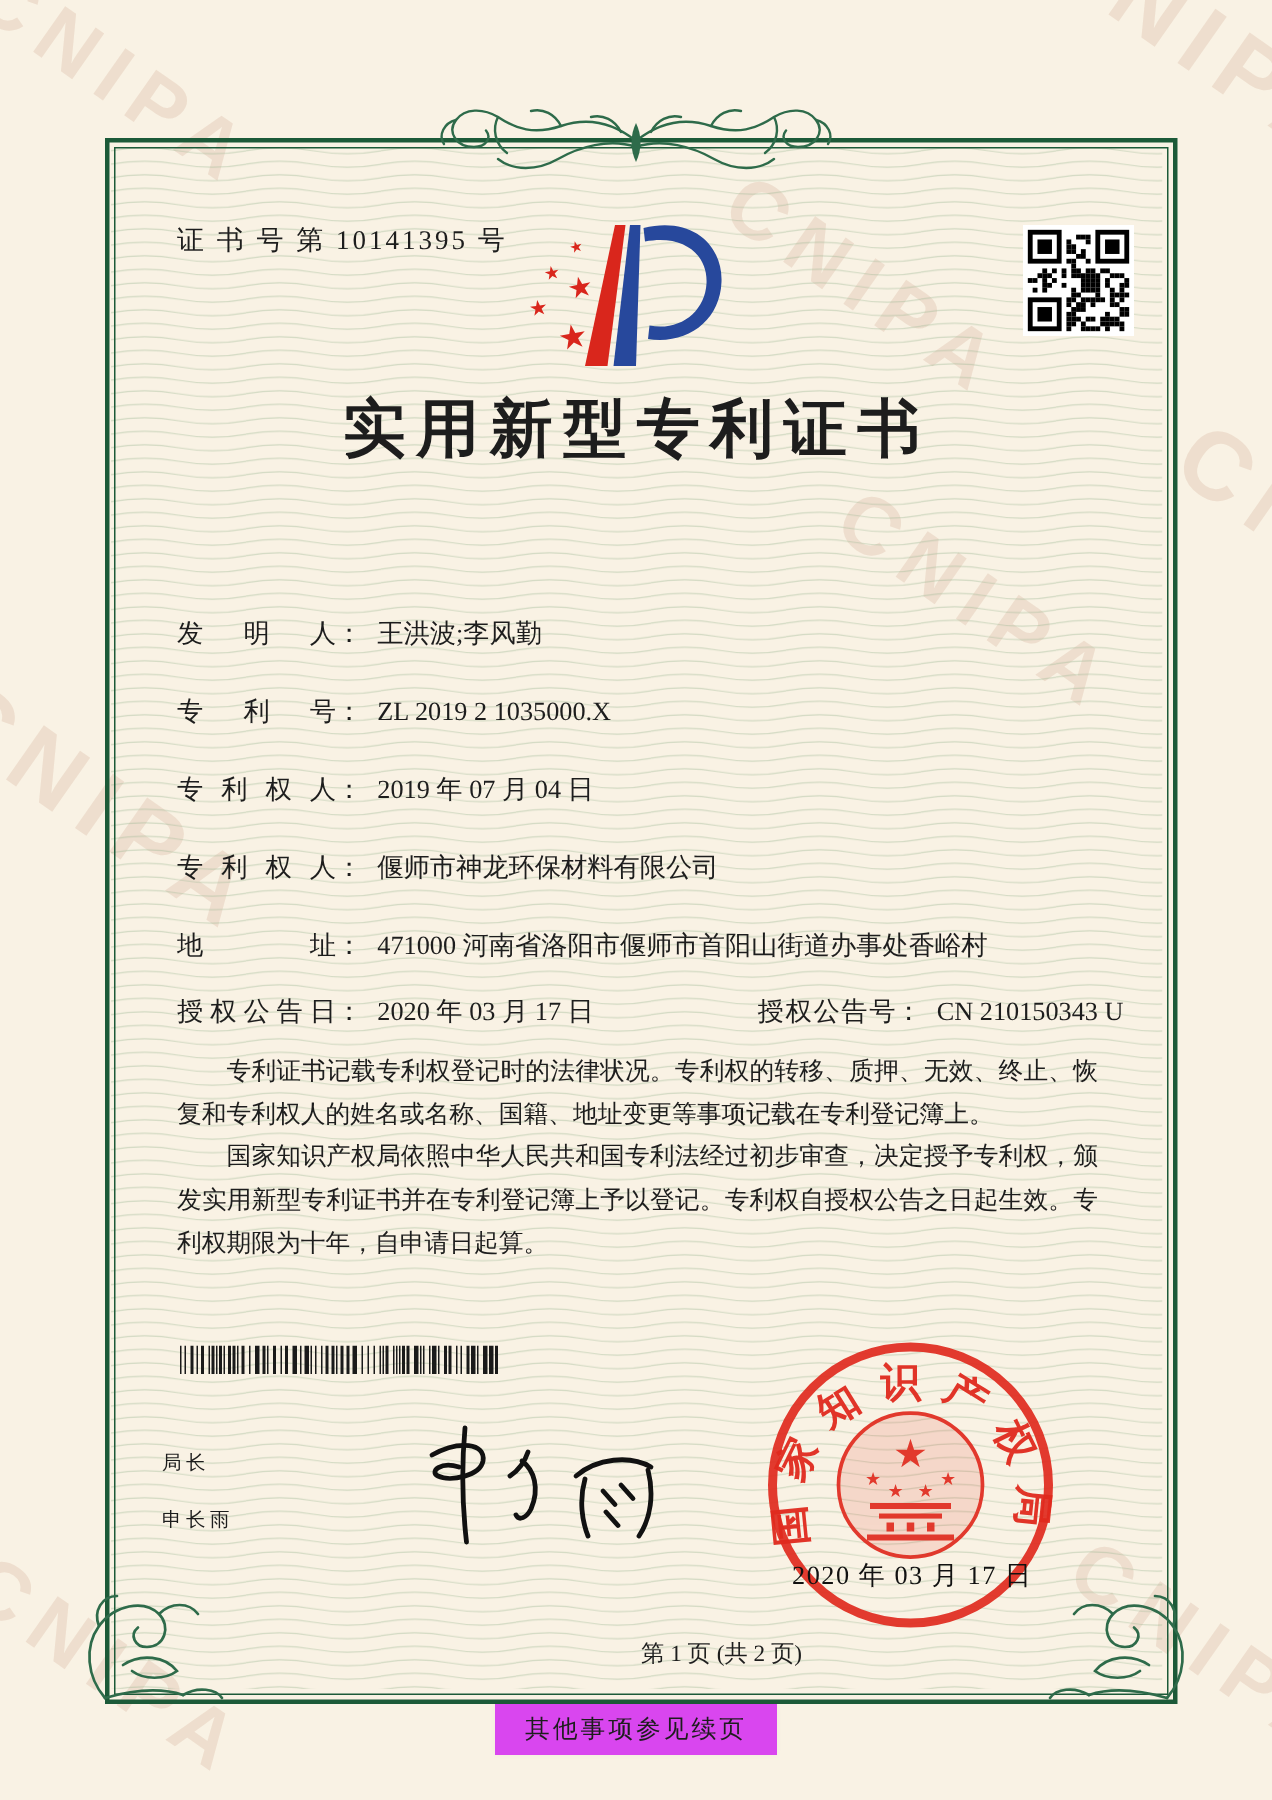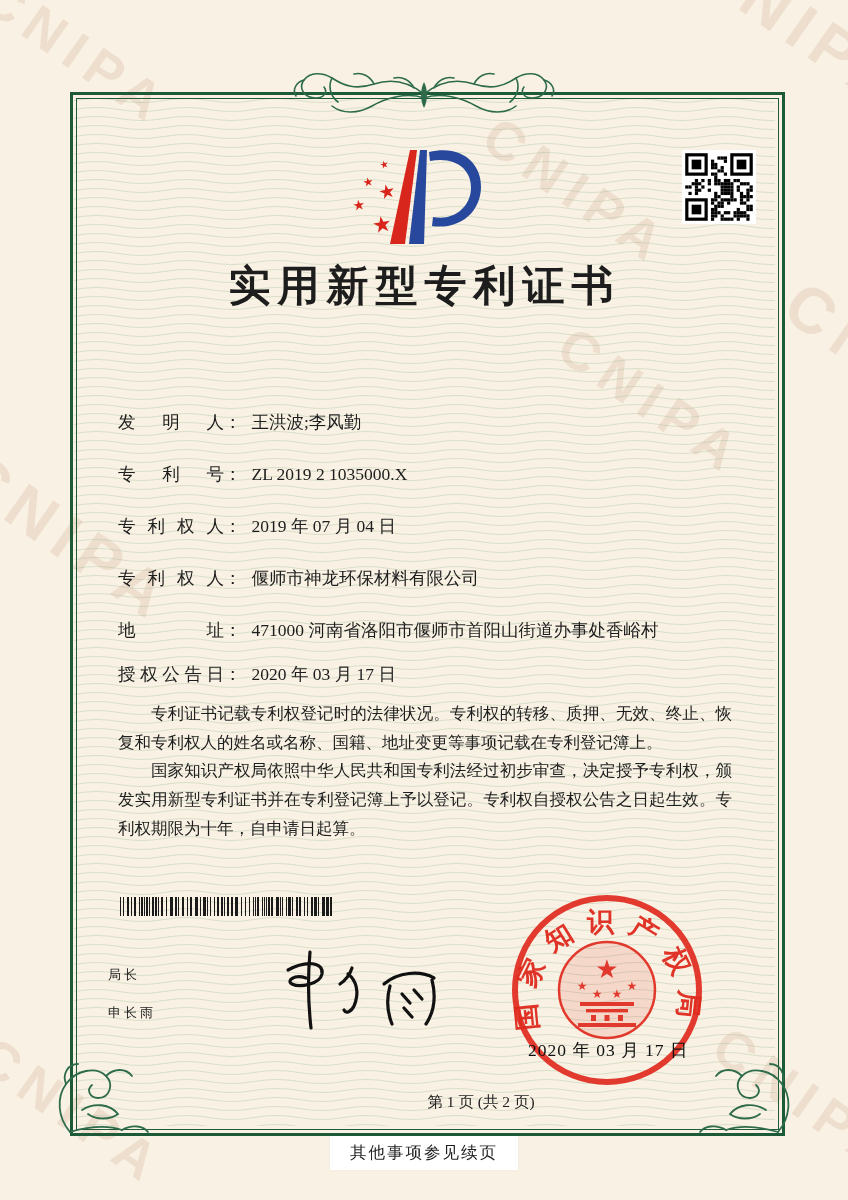--- a/index.html
+++ b/index.html
@@ -29,21 +29,21 @@
   .body-text{position:absolute;left:118px;top:700px;width:614px;font-size:16.5px;line-height:1.74;
              text-align:justify;}
   .body-text p{margin:0;text-indent:2em;}
   .barcode{position:absolute;left:120px;top:897px;}
   .signer{position:absolute;left:108px;font-size:13px;letter-spacing:3px;
           font-family:"Liberation Sans","DejaVu Sans",sans-serif;}
   .signature{position:absolute;left:248px;top:940px;}
   .seal{position:absolute;left:510px;top:893px;}
   .seal-date{position:absolute;left:528px;top:1038px;font-size:17.5px;letter-spacing:1px;color:#111;}
   .page-num{position:absolute;left:70px;top:1092px;width:822px;text-align:center;font-size:15.5px;}
-  .foot-note{position:absolute;left:330px;top:1136px;background:#ffffff;padding:6px 20px;
+  .foot-note{position:absolute;left:330px;top:1136px;background:#d946ef;padding:6px 20px;
              font-size:16.5px;letter-spacing:2px;box-shadow:0 0 4px rgba(0,0,0,0.03);}
 </style>
 </head>
 <body>
 
 <div class="page">
 
   <div class="wm" style="left:-30px;top:20px;">CNIPA</div>
   <div class="wm" style="left:680px;top:-10px;font-size:64px;">CNIPA</div>
   <div class="wm" style="left:470px;top:160px;">CNIPA</div>
@@ -105,20 +105,21 @@
       <path d="M18,74 C32,70 52,66 70,72"></path>
       <path d="M30,52 C42,44 58,46 66,56 C58,62 44,62 36,56"></path>
       <path d="M14,26 C10,16 16,6 26,6"></path>
       <path d="M54,18 C62,10 74,10 80,18"></path>
       <path d="M70,72 C80,66 92,68 96,74"></path>
     </g>
   </svg>
 
   <div class="content">
 
+    <div class="cert-no">证 书 号 第 10141395 号</div>
 
     <svg class="logo" width="190" height="120" viewBox="0 0 190 120">
       <g fill="#d9261c">
         <text x="52" y="28" font-size="10" text-anchor="middle" transform="rotate(-15 52 24)">★</text>
         <text x="36" y="46" font-size="12" text-anchor="middle" transform="rotate(-10 36 42)">★</text>
         <text x="55" y="58" font-size="19" text-anchor="middle" transform="rotate(-12 55 52)">★</text>
         <text x="27" y="70" font-size="14" text-anchor="middle" transform="rotate(-8 27 66)">★</text>
         <text x="50" y="92" font-size="22" text-anchor="middle" transform="rotate(-10 50 85)">★</text>
         <path d="M78,10 L85,10 L73,104 L58,104 Z"></path>
       </g>
@@ -276,20 +277,21 @@
       <span class="lbl">专利权人</span><span>：</span><span class="val">2019 年 07 月 04 日</span>
     </div>
     <div class="row" style="top:566px;">
       <span class="lbl">专利权人</span><span>：</span><span class="val">偃师市神龙环保材料有限公司</span>
     </div>
     <div class="row" style="top:618px;">
       <span class="lbl">地址</span><span>：</span><span class="val">471000 河南省洛阳市偃师市首阳山街道办事处香峪村</span>
     </div>
     <div class="row" style="top:662px;">
       <span class="lbl">授权公告日</span><span>：</span><span class="val">2020 年 03 月 17 日</span>
+      <span class="grant-no-pair"><span class="lbl2">授权公告号</span><span>：</span><span class="val">CN 210150343 U</span></span>
     </div>
 
     <div class="body-text">
       <p>专利证书记载专利权登记时的法律状况。专利权的转移、质押、无效、终止、恢复和专利权人的姓名或名称、国籍、地址变更等事项记载在专利登记簿上。</p>
       <p>国家知识产权局依照中华人民共和国专利法经过初步审查，决定授予专利权，颁发实用新型专利证书并在专利登记簿上予以登记。专利权自授权公告之日起生效。专利权期限为十年，自申请日起算。</p>
     </div>
 
     <svg class="barcode" id="barcode" width="218" height="19" viewBox="0 0 218 19">
         <rect x="0" y="0" width="1" height="19" fill="#1a1a1a"></rect>
         <rect x="3" y="0" width="1" height="19" fill="#1a1a1a"></rect>

